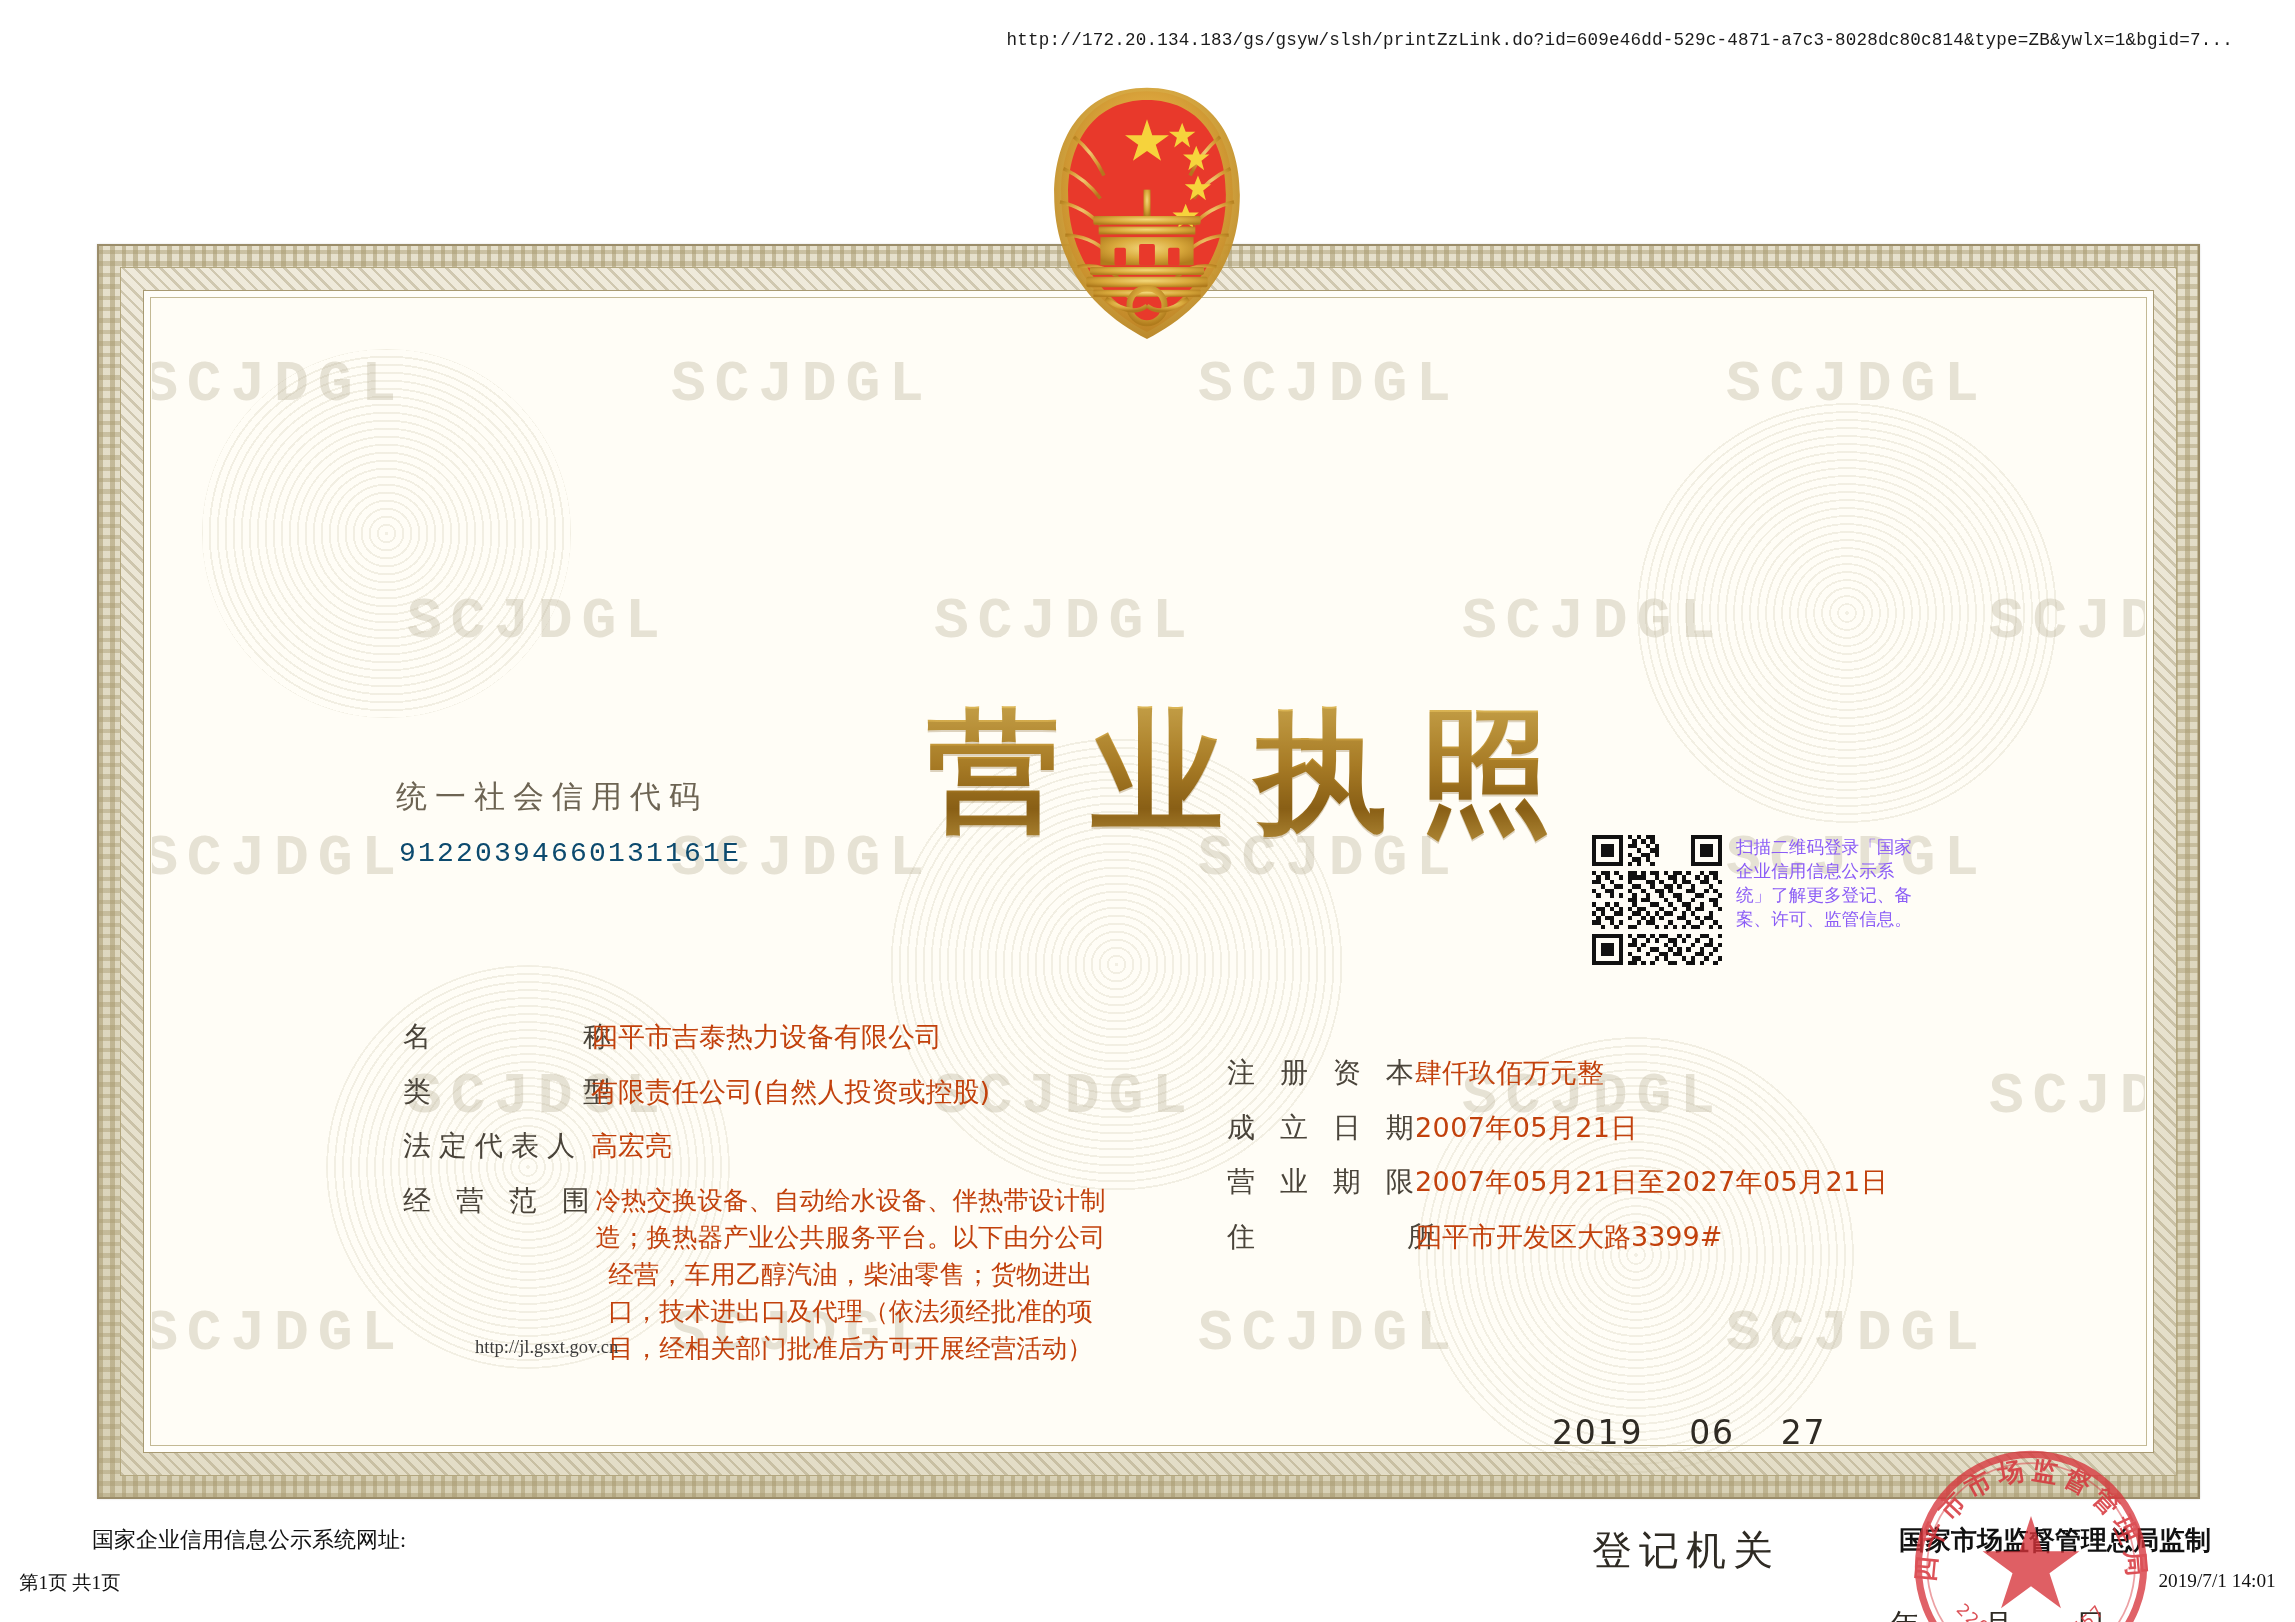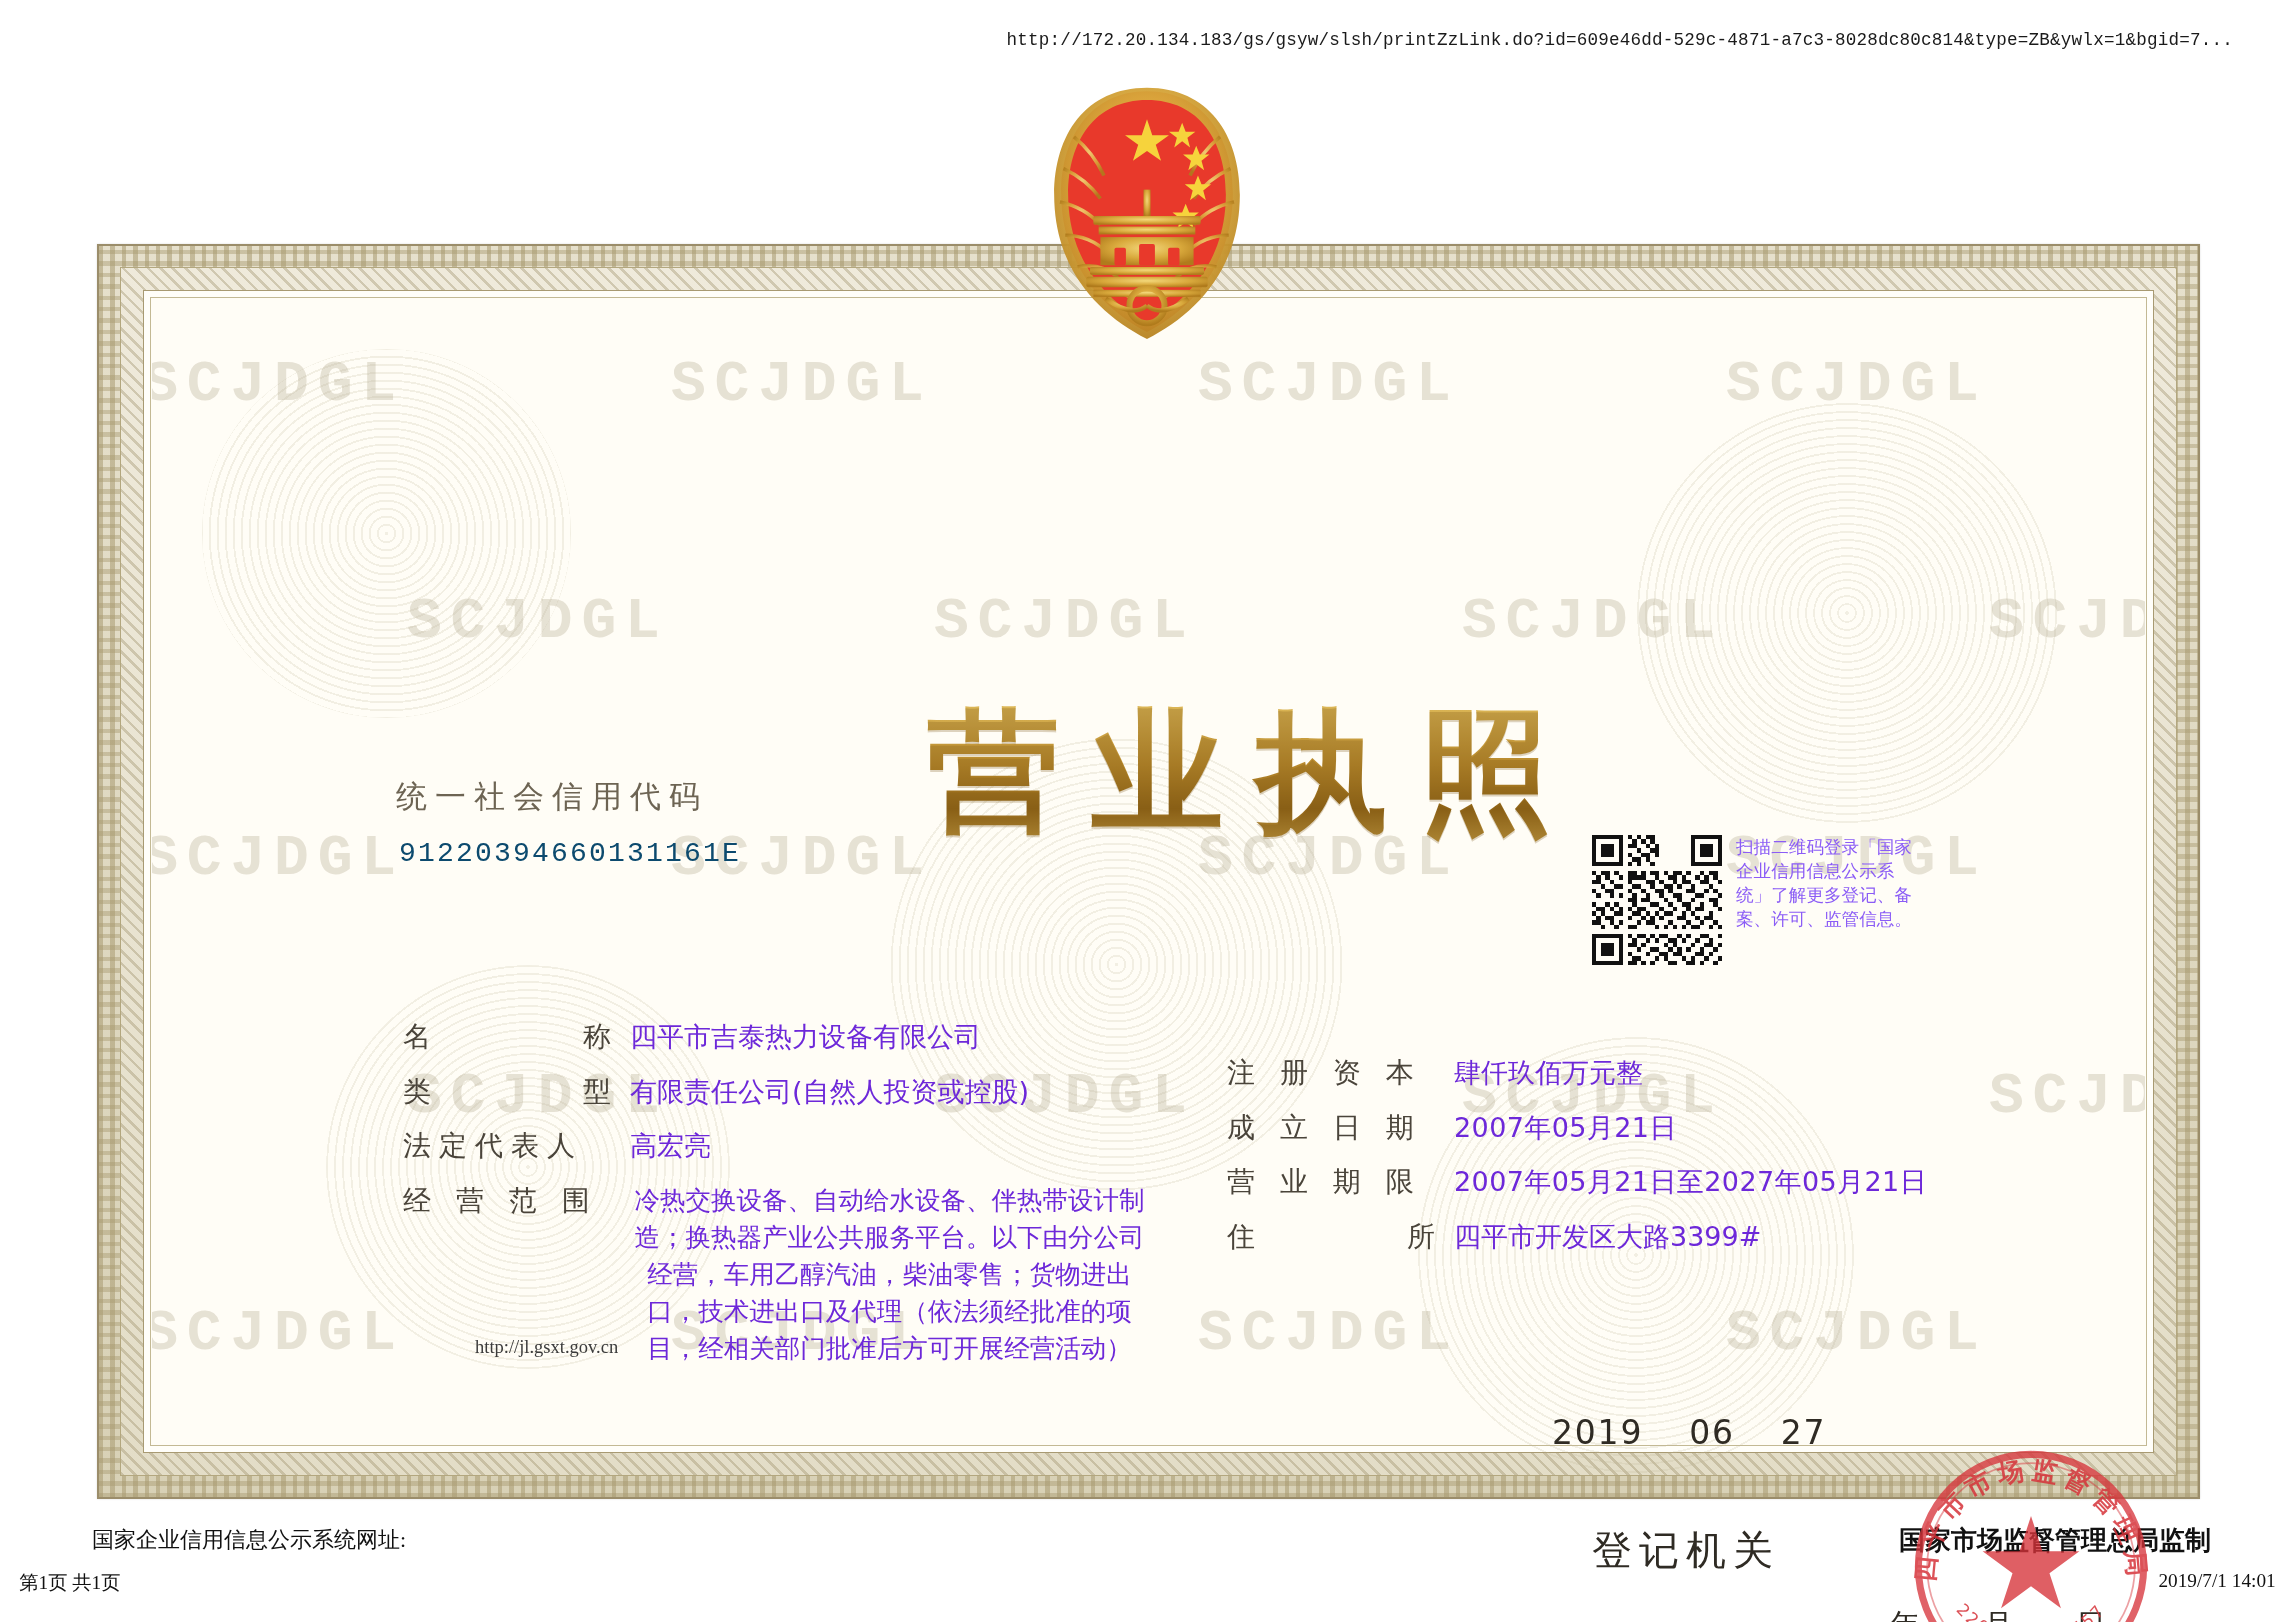--- a/index.html
+++ b/index.html
@@ -227,24 +227,23 @@
     color: #4a443a;
     white-space: nowrap;
     flex: 0 0 auto;
   }
   .lab.w4 { width: 188px; letter-spacing: 32px; }
   .lab.w4b { width: 188px; letter-spacing: 32px; }
   .lab.w5 { width: 188px; letter-spacing: 8px; }
   .val {
     font-family: "DejaVu Sans", sans-serif;
     font-size: 27px;
-    color: #6d28d9;
+    color: #c2410c;
     line-height: 38px;
     flex: 1 1 auto;
-    padding-left: 39px;
   }
   .val.tight { font-size: 25.5px; line-height: 37px; }
   .val.mono-date { letter-spacing: 0.4px; }
 
   .scope-val {
     white-space: pre-line;
     text-align: center;
   }
 
   .site-url {

